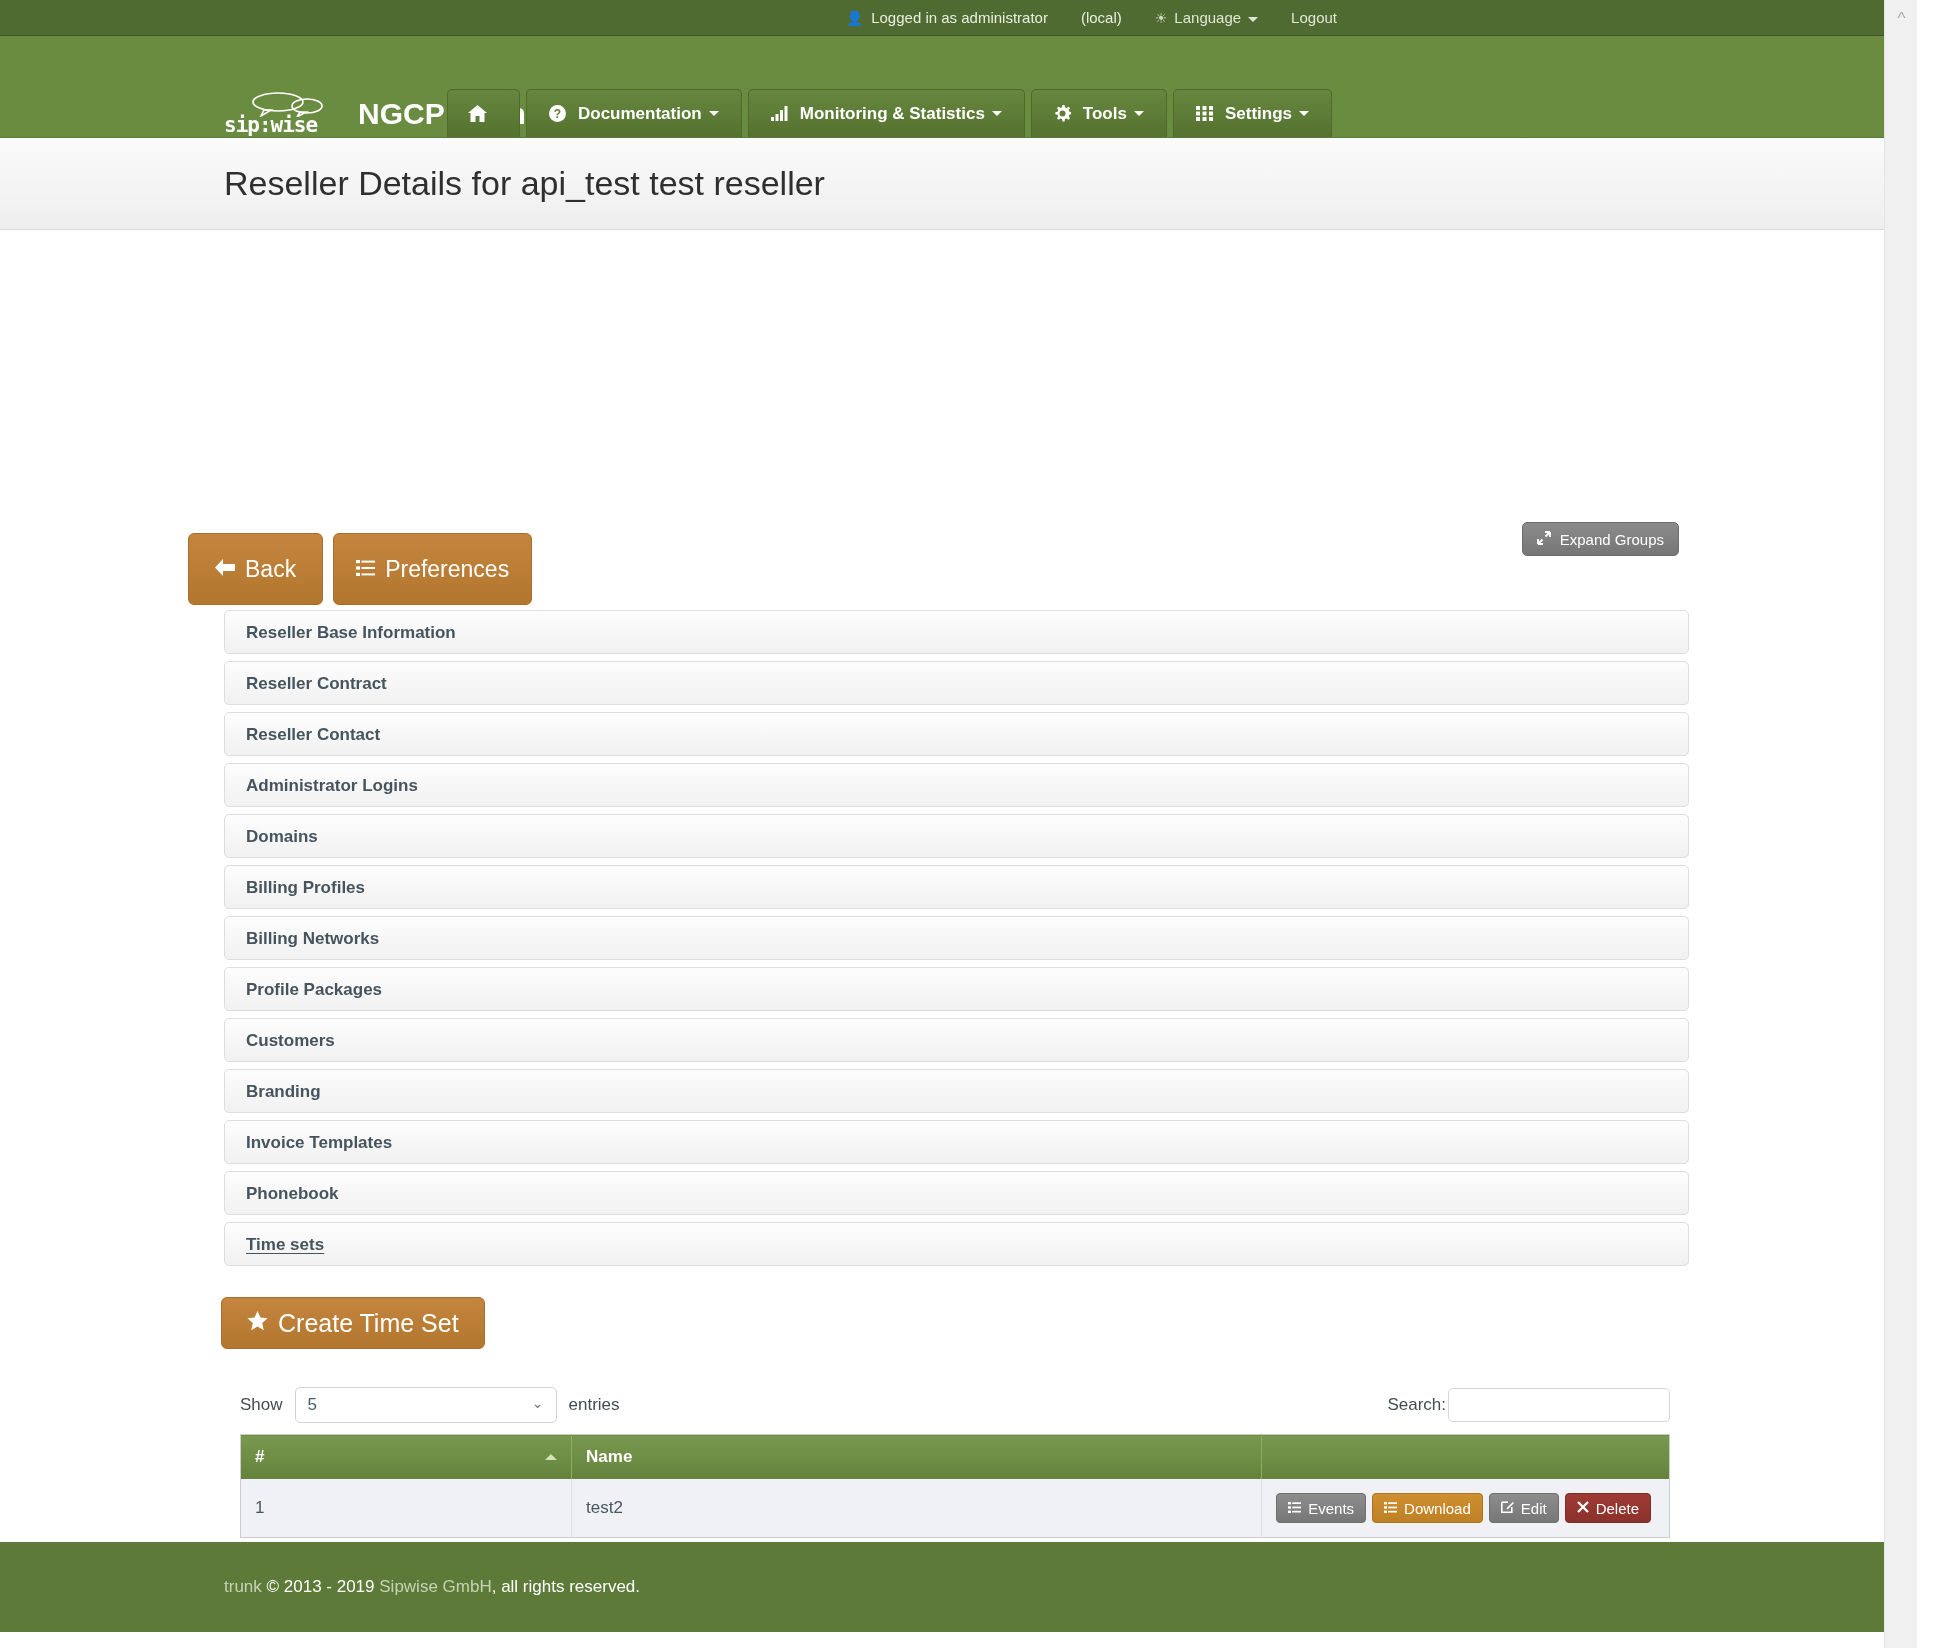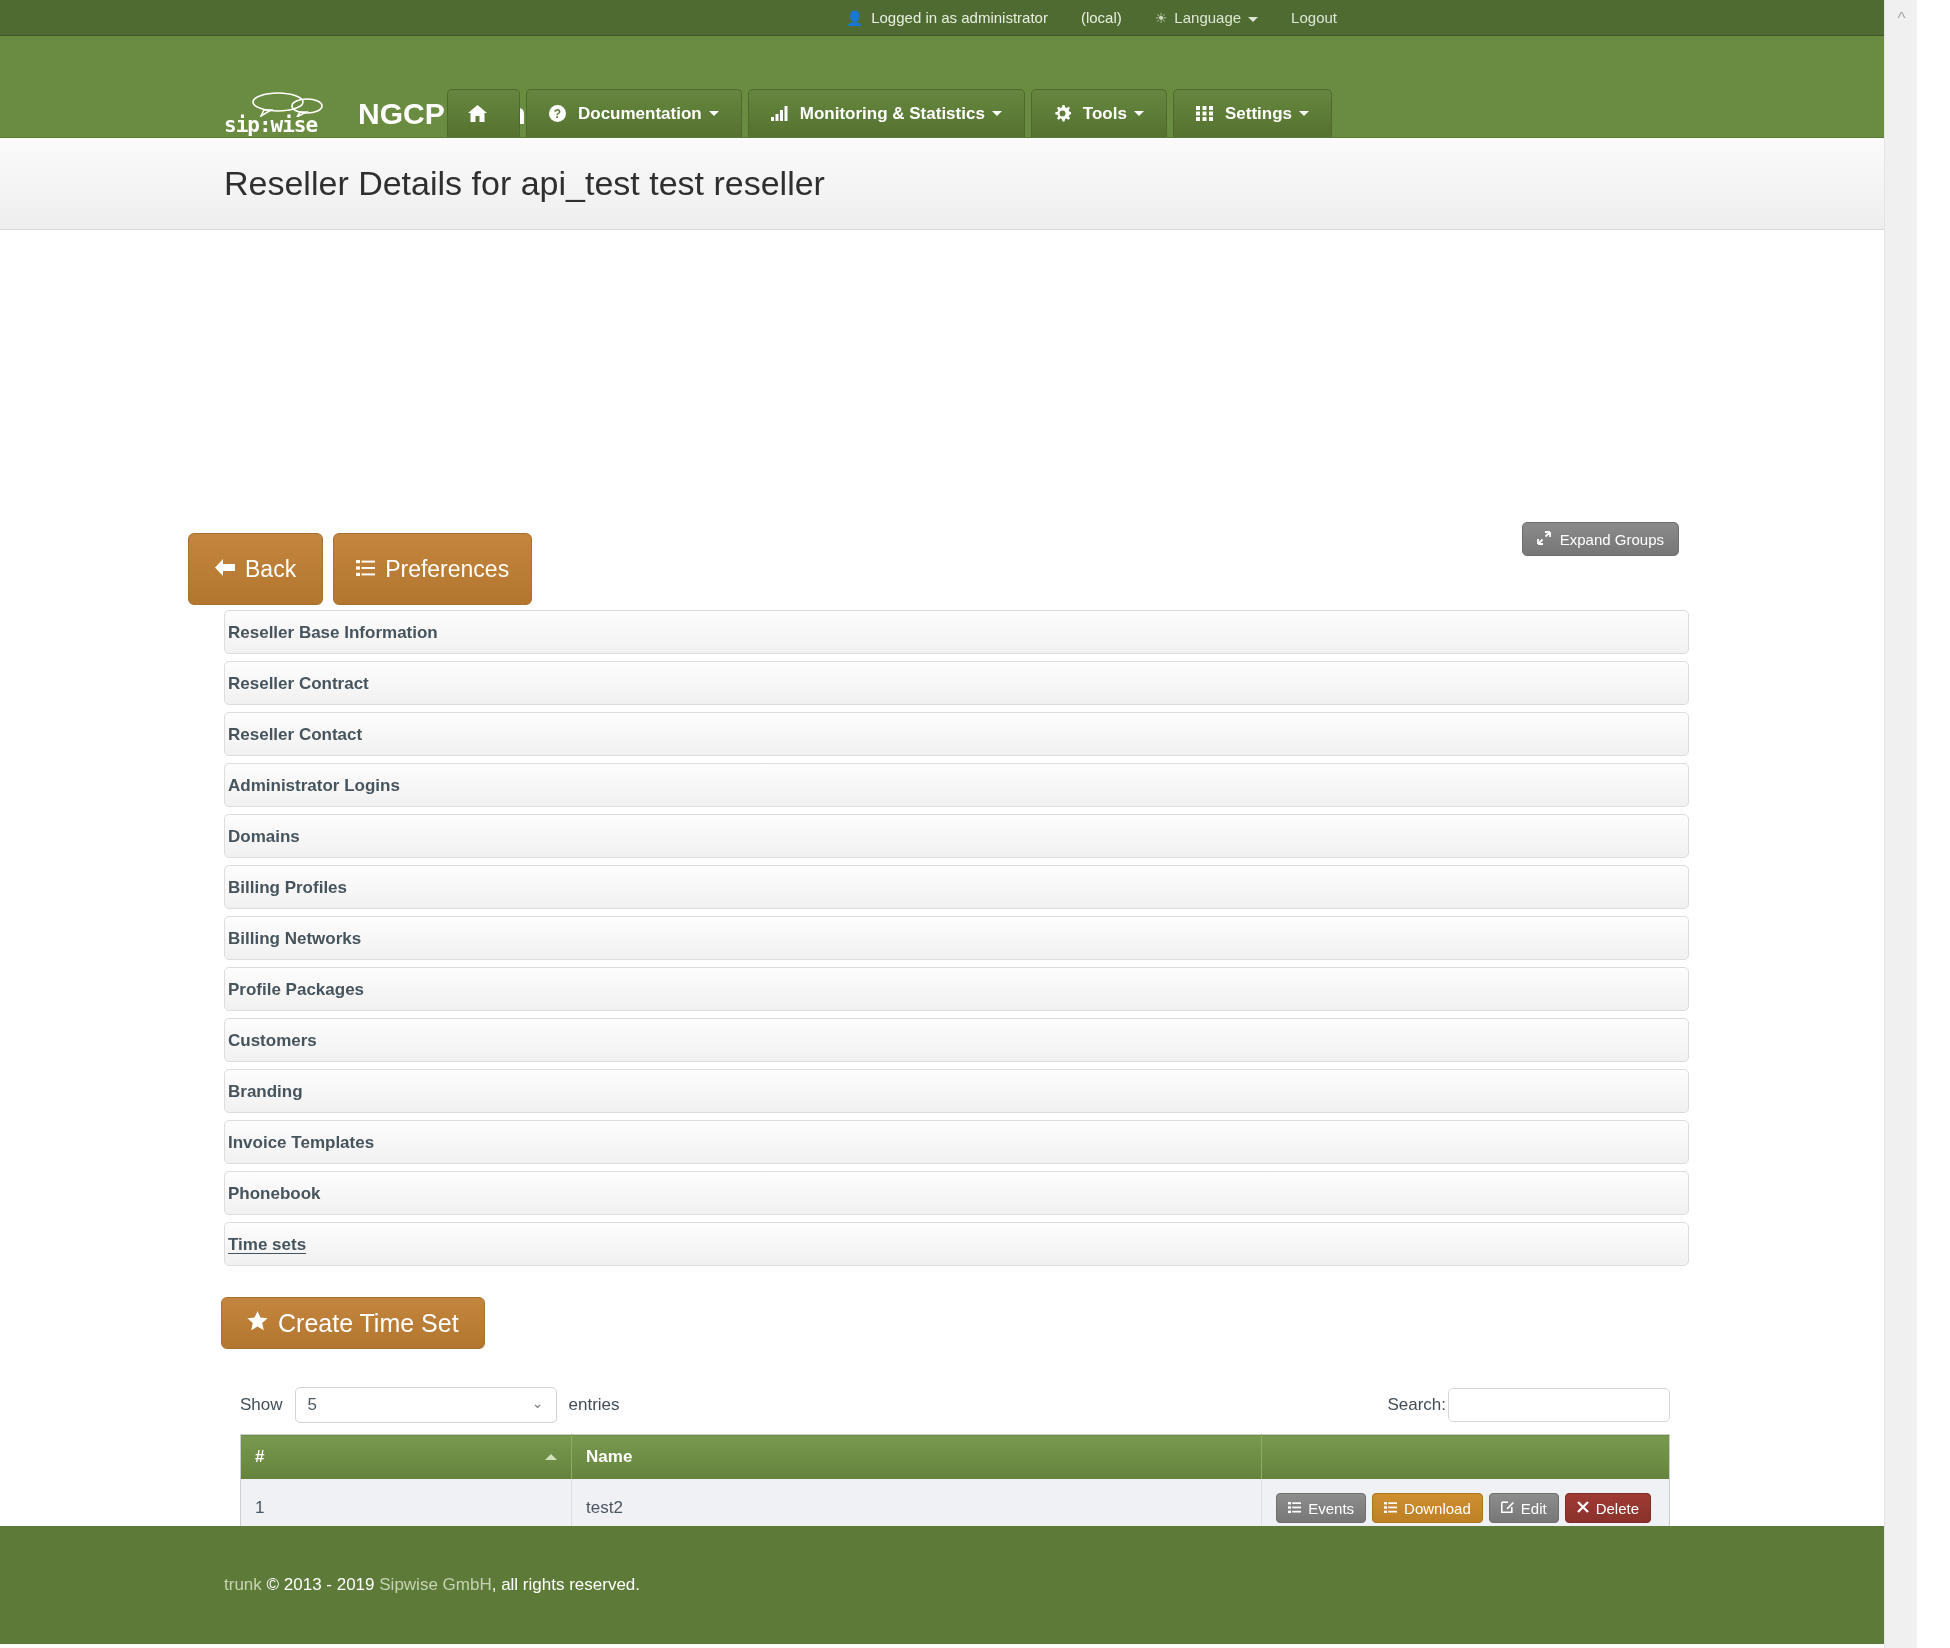--- a/index.html
+++ b/index.html
@@ -160,21 +160,21 @@
     left: 224px; top: 380px;
     width: 1465px;
   }
   .acc-item {
     height: 44px;
     margin-bottom: 7px;
     background: linear-gradient(#fdfdfd, #f1f1f1);
     border: 1px solid #dddddd;
     border-radius: 5px;
     display: flex; align-items: center;
-    padding-left: 3px;
+    padding-left: 21px;
     font-size: 17px;
     font-weight: bold;
     color: #46545e;
   }
   .acc-item .lbl { line-height: 1; }
   .acc-item.active .lbl {
     text-decoration: underline;
     text-underline-offset: 3px;
   }
 
@@ -296,23 +296,23 @@
   .pgbtn.current {
     background: linear-gradient(#cfa065, #c1915a);
     border-color: #b9875b;
     color: #fff;
     font-weight: normal;
   }
 
   
   .footer {
     position: absolute;
-    left: 0; bottom: 4px;
+    left: 0; bottom: 16px;
     width: 1917px;
-    height: 118px;
+    height: 90px;
     background: #5d7a38;
     display: flex; align-items: center;
   }
   .footer .ftext {
     margin-left: 224px;
     font-size: 17px;
     color: #ffffff;
   }
   .footer .fmuted { color: #c6d2b4; }
 </style>

